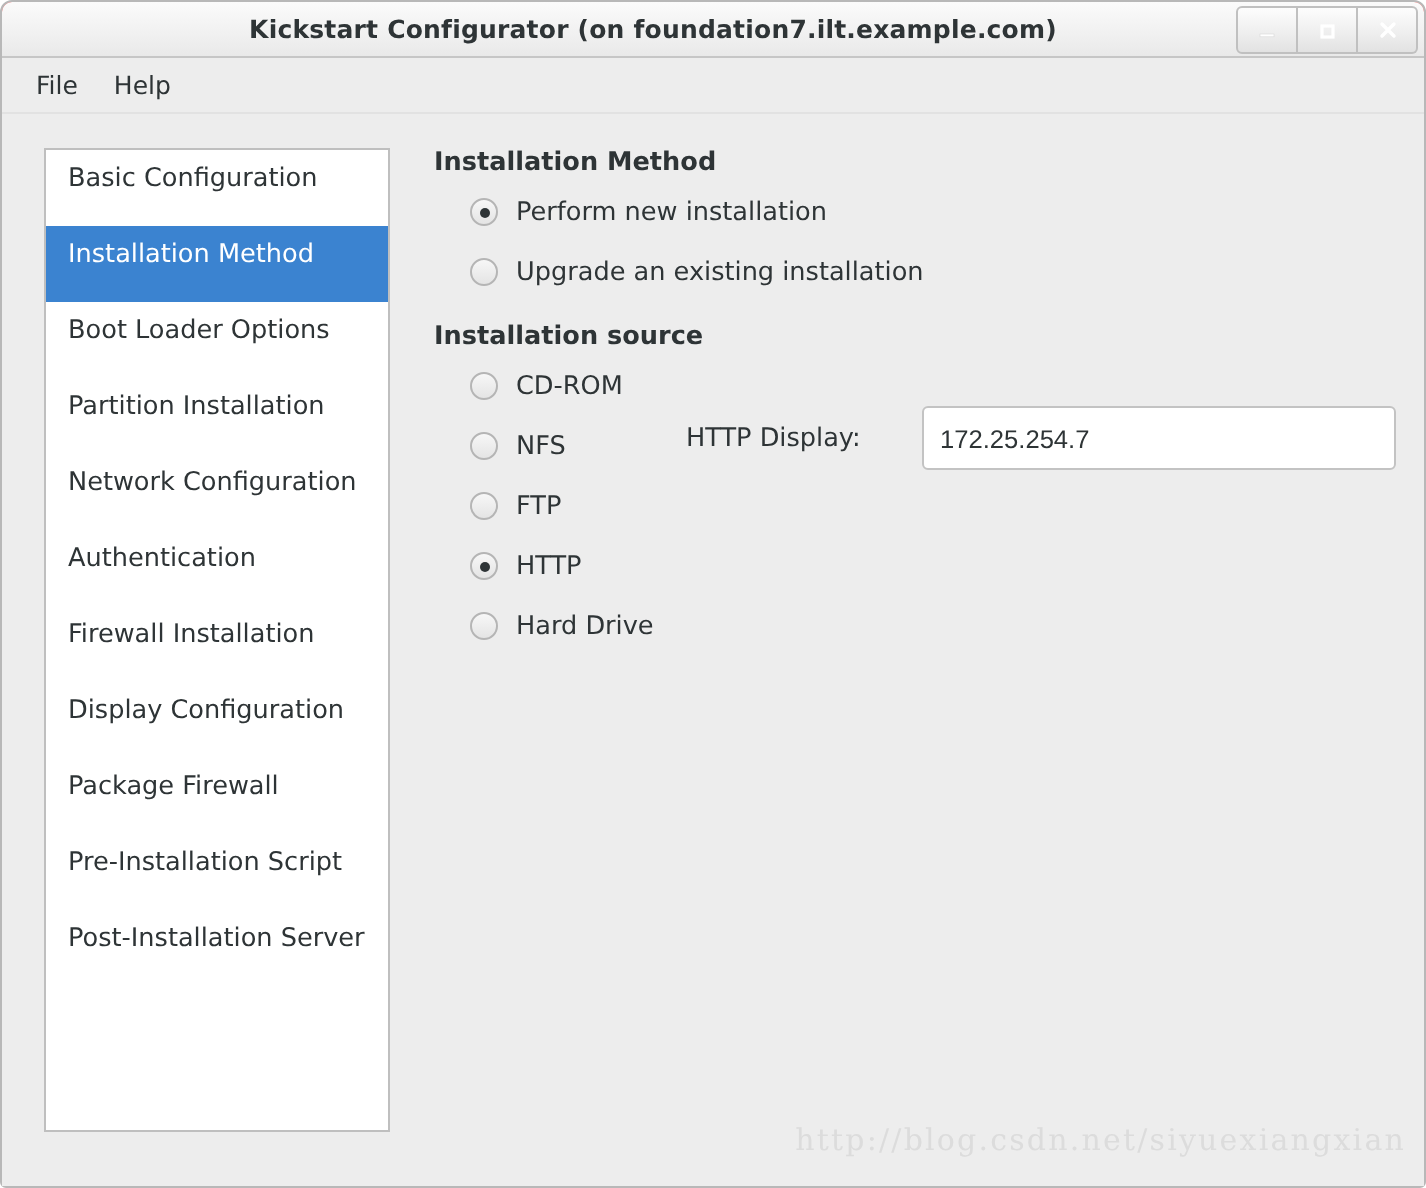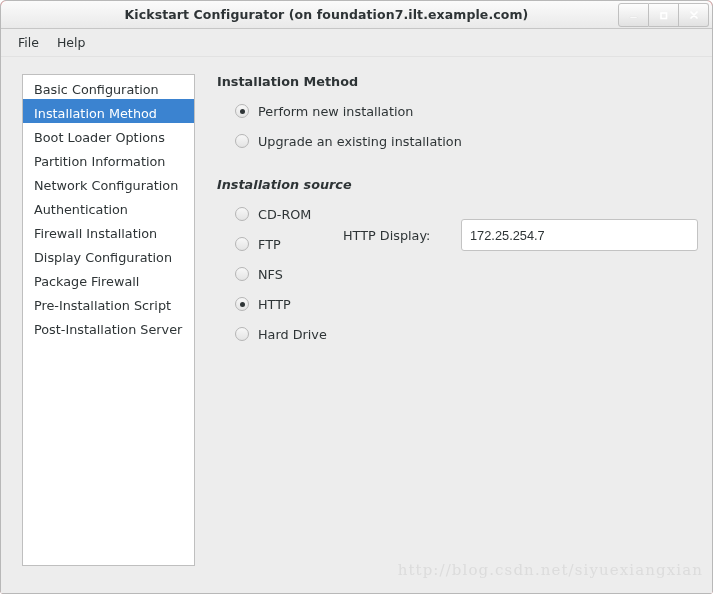--- a/index.html
+++ b/index.html
@@ -106,21 +106,21 @@
     left: 21px;
     top: 17px;
     width: 173px;
     height: 492px;
     background: #ffffff;
     border: 1px solid #bfbfbf;
     box-sizing: border-box;
     overflow: hidden;
   }
   .side-item {
-    height: 24px;
+    height: 38px;
     line-height: 30.8px;
     padding-left: 11px;
     font-size: 12.8px;
     color: #2e3436;
     white-space: nowrap;
     cursor: default;
     user-select: none;
   }
   .side-item.selected {
     background: #3b83d0;
@@ -133,25 +133,25 @@
     left: 216px;
     top: 17px;
     right: 14px;
   }
   .section-head {
     font-size: 12.8px;
     font-weight: bold;
     color: #2e3436;
     margin: 0 0 10px 0;
   }
-  #source-head { margin-top: 24px; font-style: italic; }
+  #source-head { margin-top: 8px; }
 
   .radio-row {
     display: flex;
-    align-items: center;
+    align-items: flex-start;
     height: 24px;
     margin-left: 18px;
     margin-bottom: 6px;
     cursor: default;
   }
   .radio {
     width: 14px;
     height: 14px;
     border-radius: 50%;
     background: linear-gradient(to bottom, #f7f7f7, #e4e4e4);
@@ -264,21 +264,21 @@
     <div class="menu-item">File</div>
     <div class="menu-item">Help</div>
   </div>
 
   <div id="content">
 
     <div id="sidebar">
       <div class="side-item">Basic Configuration</div>
       <div class="side-item selected">Installation Method</div>
       <div class="side-item">Boot Loader Options</div>
-      <div class="side-item">Partition Information</div>
+      <div class="side-item">Partition Installation</div>
       <div class="side-item">Network Configuration</div>
       <div class="side-item">Authentication</div>
       <div class="side-item">Firewall Installation</div>
       <div class="side-item">Display Configuration</div>
       <div class="side-item">Package Firewall</div>
       <div class="side-item">Pre-Installation Script</div>
       <div class="side-item">Post-Installation Server</div>
     </div>
 
     <div id="main">
@@ -297,25 +297,25 @@
       <div class="section-head" id="source-head">Installation source</div>
 
       <div id="source-area">
         <div id="source-radios">
           <div class="radio-row">
             <span class="radio"></span>
             <span class="radio-label">CD-ROM</span>
           </div>
           <div class="radio-row">
             <span class="radio"></span>
+            <span class="radio-label">NFS</span>
+          </div>
+          <div class="radio-row">
+            <span class="radio"></span>
             <span class="radio-label">FTP</span>
-          </div>
-          <div class="radio-row">
-            <span class="radio"></span>
-            <span class="radio-label">NFS</span>
           </div>
           <div class="radio-row">
             <span class="radio checked"></span>
             <span class="radio-label">HTTP</span>
           </div>
           <div class="radio-row">
             <span class="radio"></span>
             <span class="radio-label">Hard Drive</span>
           </div>
         </div>

